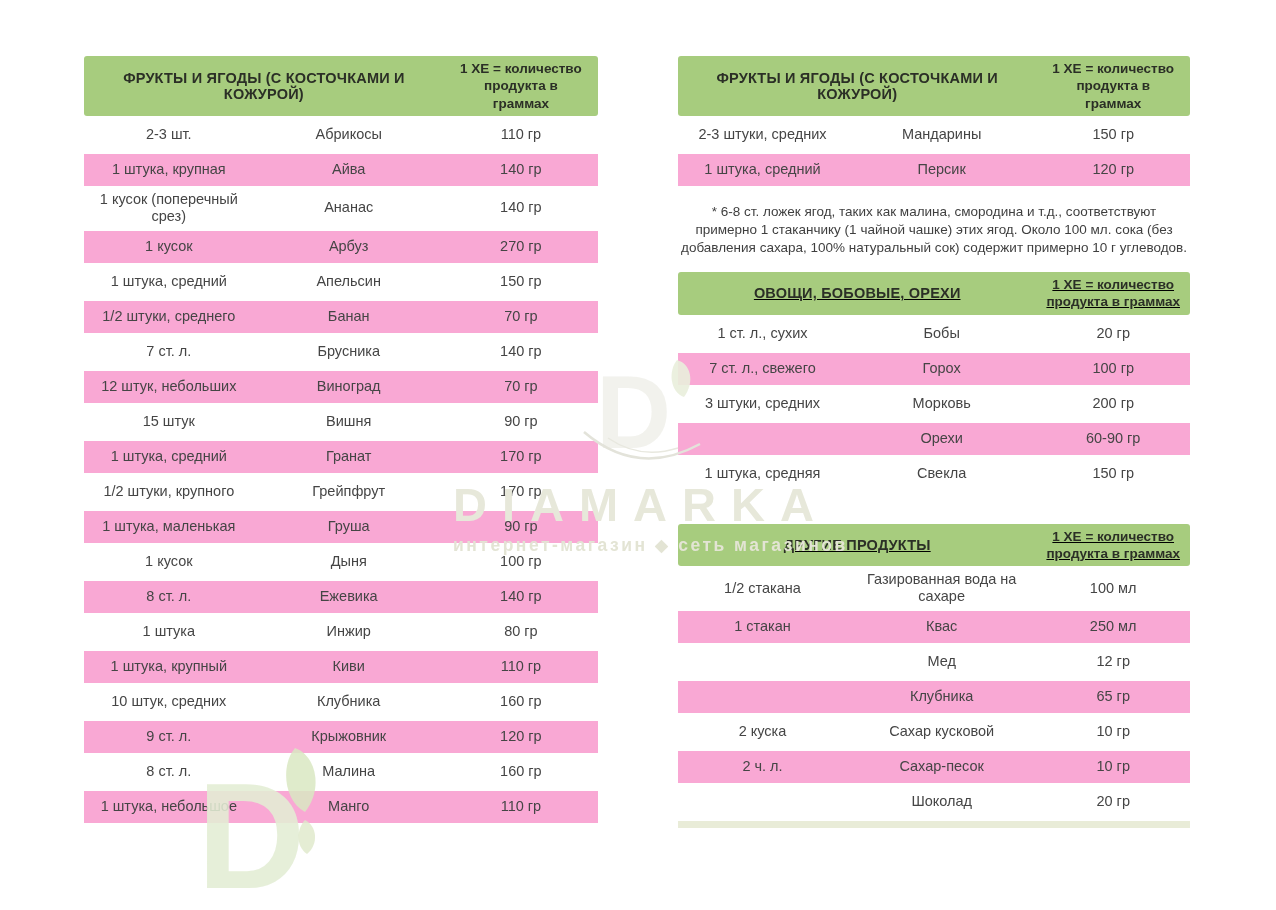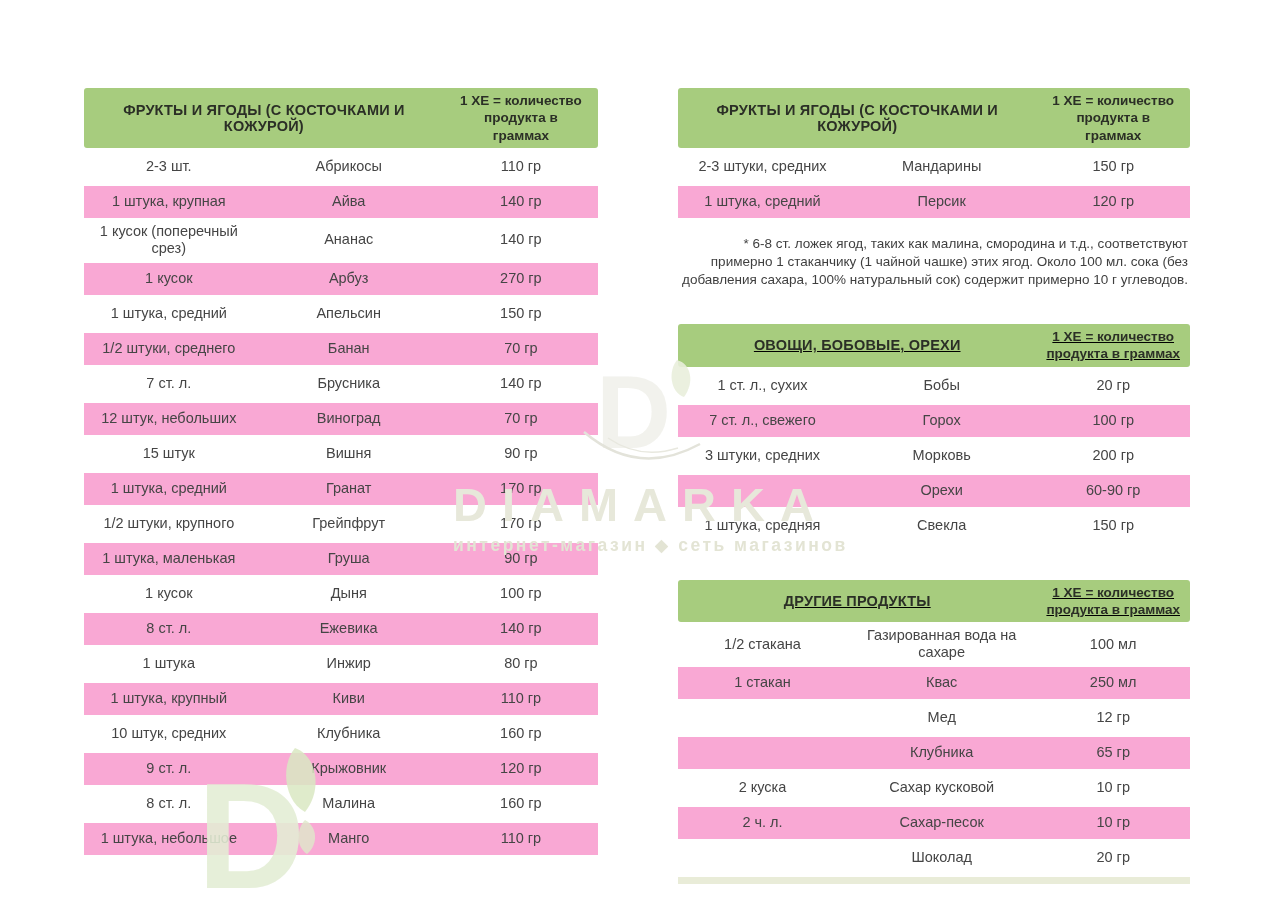--- a/index.html
+++ b/index.html
@@ -4,40 +4,40 @@
 <style>
   html,body{margin:0;padding:0;background:#ffffff;}
   #canvas{
     position:relative;width:1276px;height:910px;background:#ffffff;
     overflow:hidden;font-family:"Liberation Sans","DejaVu Sans",sans-serif;
   }
   .col{position:absolute;top:53px;}
   .col-left{left:84px;width:514px;}
   .col-right{left:678px;width:512px;}
 
-  table.xe{width:100%;border-collapse:separate;border-spacing:0 3px;table-layout:fixed;margin-top:32px;}
+  table.xe{width:100%;border-collapse:separate;border-spacing:0 3px;table-layout:fixed;}
   table.xe col.c1{width:33%;} table.xe col.c2{width:37%;} table.xe col.c3{width:30%;}
 
   table.xe th{
     background:#a7cc7e;color:#2b2f26;vertical-align:middle;padding:4px 10px;
   }
   table.xe th.title{font-size:14.5px;font-weight:bold;letter-spacing:.2px;border-radius:3px 0 0 3px;}
   table.xe th.unit{font-size:13.5px;font-weight:bold;line-height:1.28;white-space:pre-line;border-radius:0 3px 3px 0;}
   table.xe thead tr{height:58px;}
   table.xe.compact thead tr{height:42px;text-decoration:underline;}
 
   table.xe td{
     height:28px;padding:2px 6px;text-align:center;vertical-align:middle;
     font-size:14.5px;color:#454545;line-height:1.2;
   }
   table.xe tr.olive td{background:#f9a8d4;}
   table.xe tfoot tr.partial td{height:7px;padding:0;background:#e9ecd8;}
 
   .note{
-    margin:14px 2px 12px 2px;font-size:13.5px;line-height:1.34;color:#3f3f3f;text-align:right;
+    margin:14px 2px 12px 2px;font-size:13.5px;line-height:1.34;color:#3f3f3f;text-align:center;
   }
   .mt28{margin-top:28px;}
 
   
   .wm{position:absolute;pointer-events:none;z-index:5;line-height:1;}
   .wm-brand{
     left:453px;top:481px;width:366px;font-size:47px;font-weight:bold;
     letter-spacing:15px;color:#e7e8da;white-space:nowrap;
   }
   .wm-tagline{

